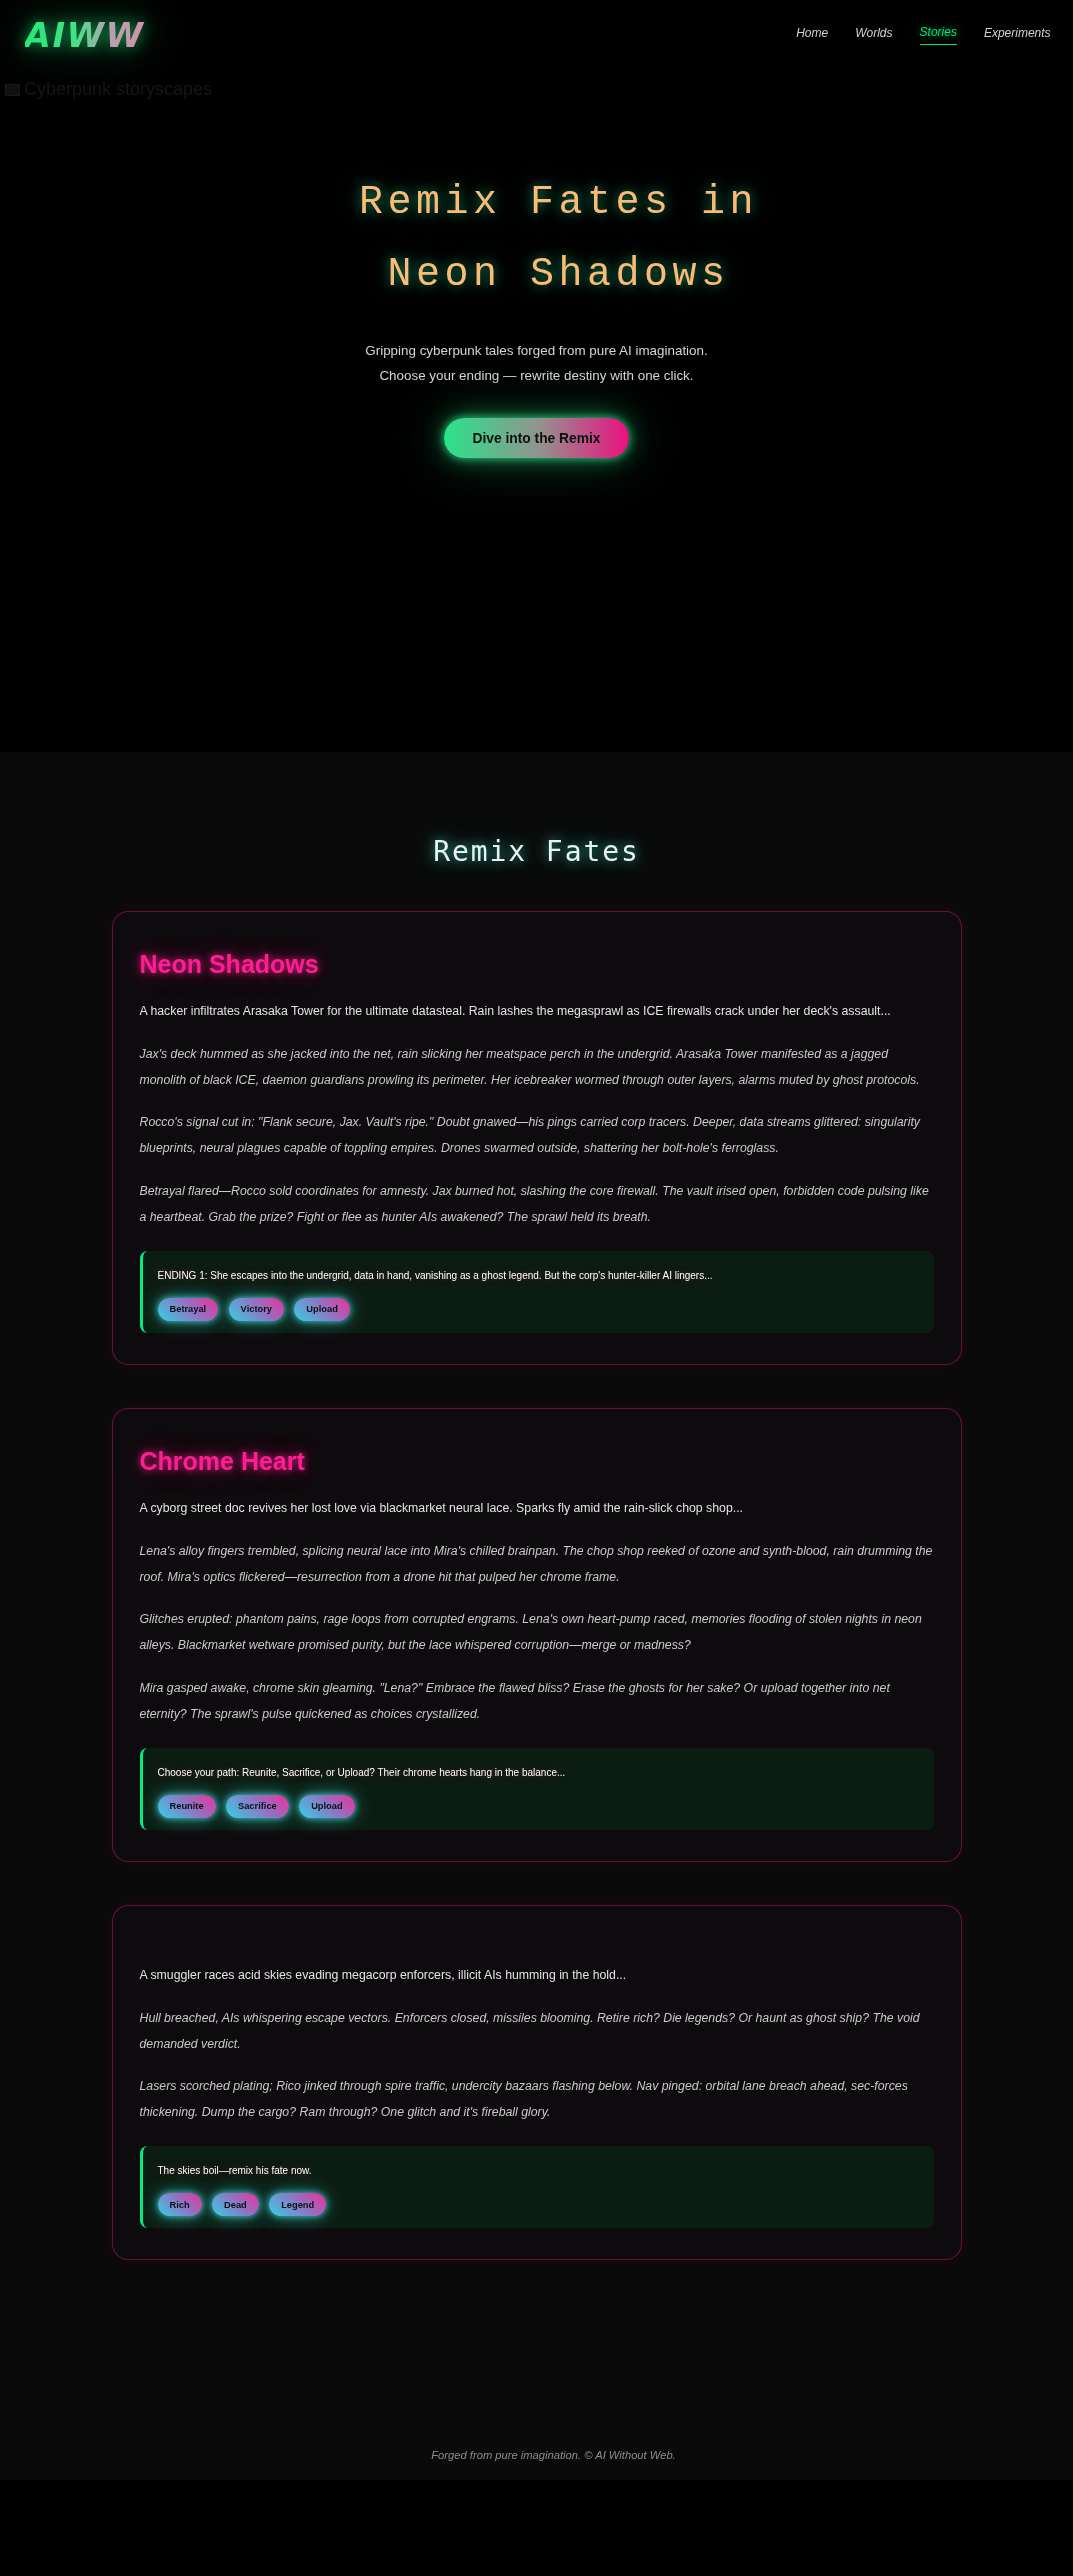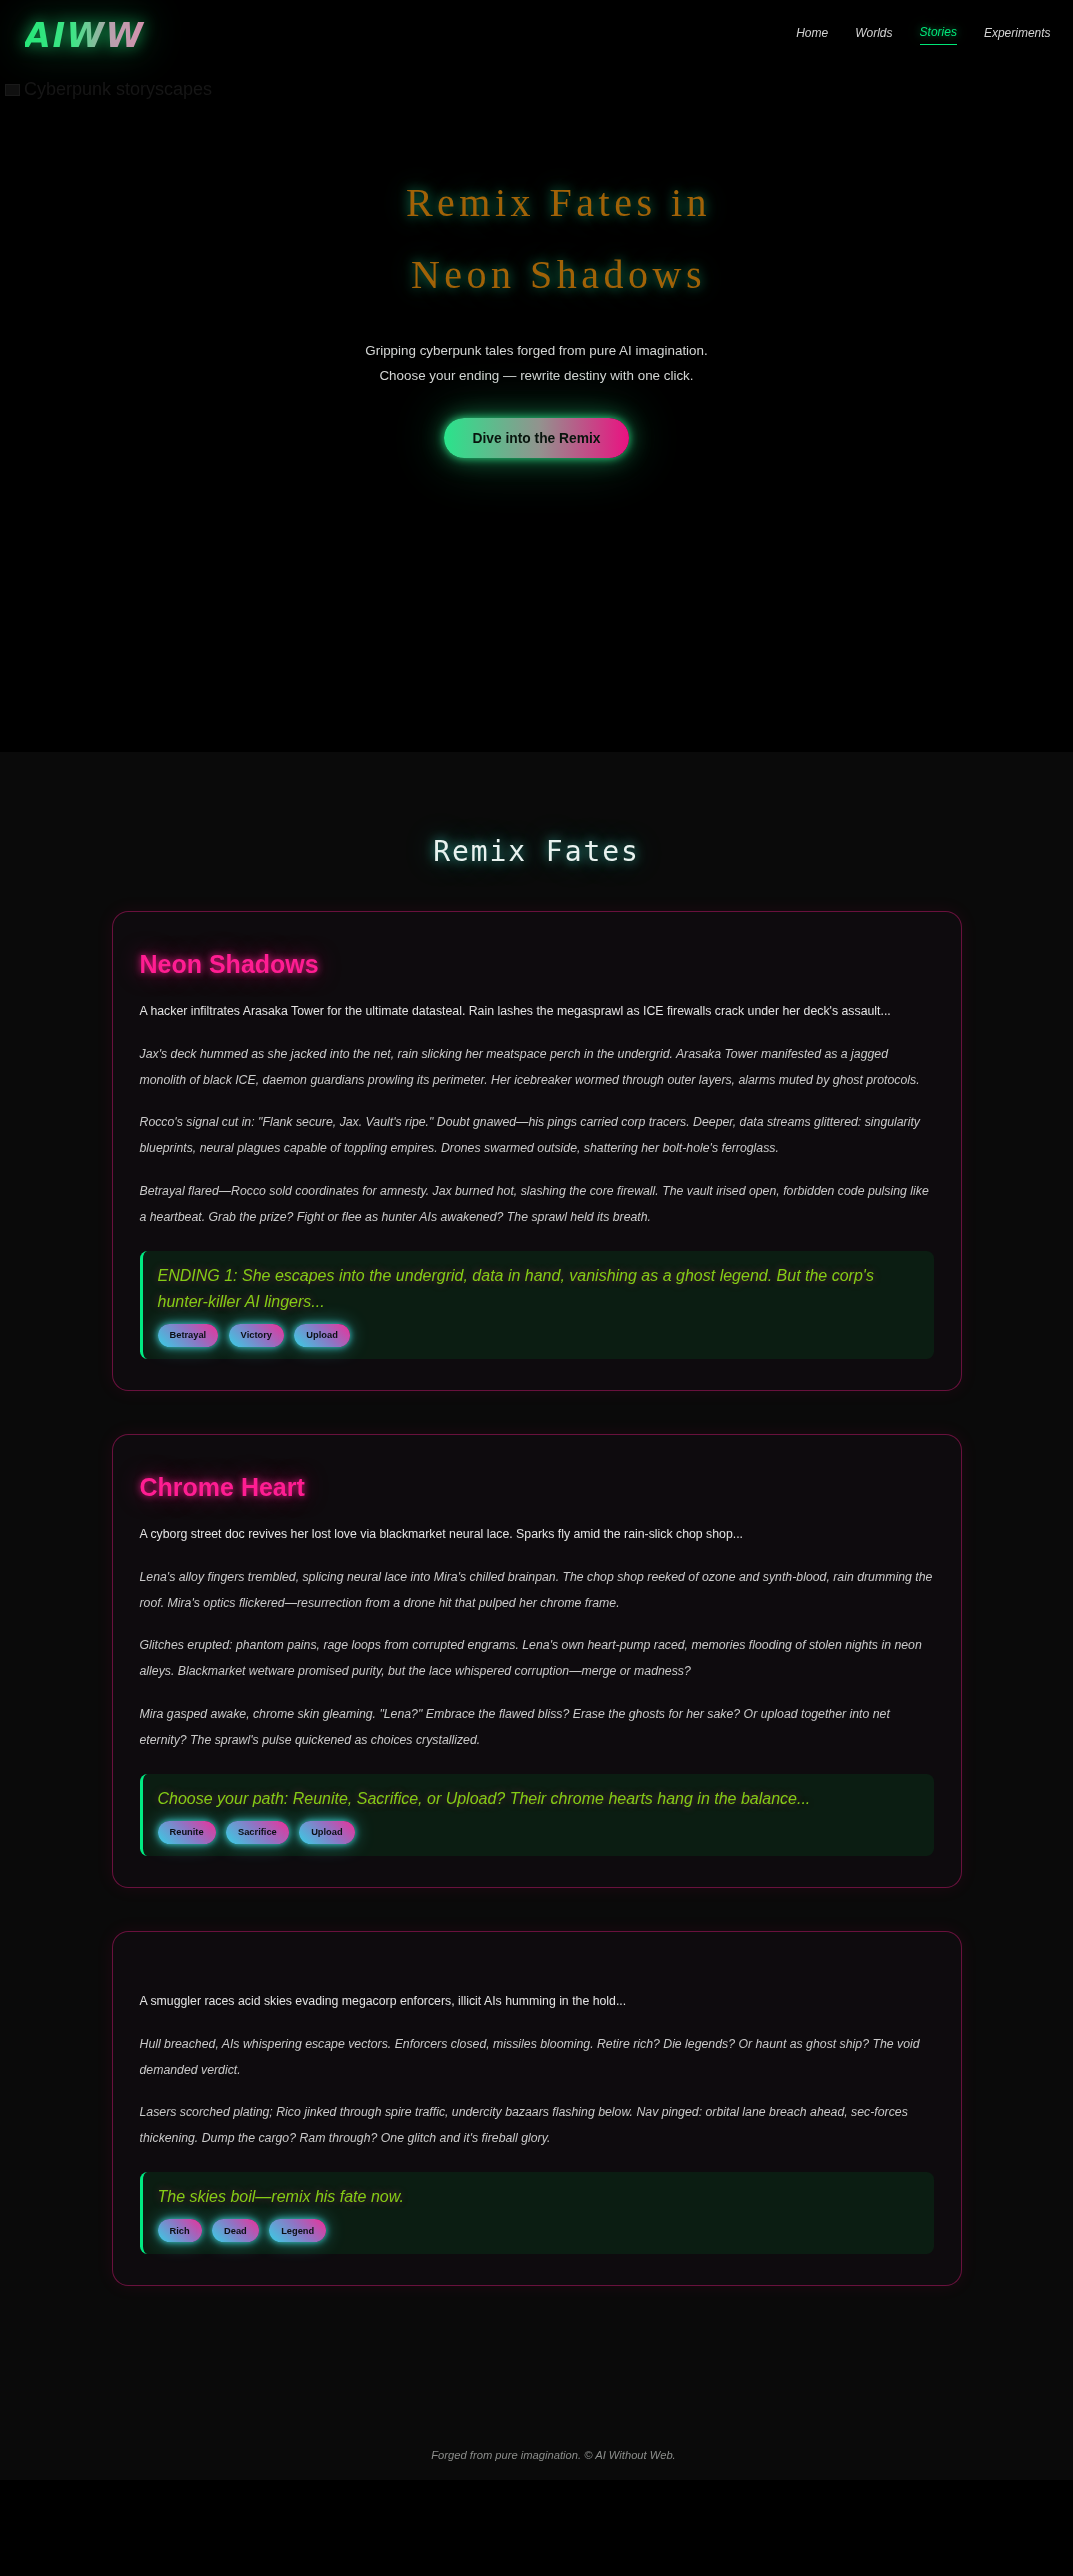--- a/index.html
+++ b/index.html
@@ -28,22 +28,22 @@
     text-shadow:0 0 9px rgba(0,232,123,.65), 0 0 19.4px rgba(0,232,123,.35);
     text-align:right;
   }
 
   .broken-alt { position:absolute; top:79px; left:4.5px; display:flex; align-items:center; gap:4.5px;
     color:#161616; font-size:18px; }
   .broken-icon { width:15px; height:12px; border:1.5px solid #1a1a1a; background:#101010; }
 
   .hero-title {
     margin-top:112px;
-    font-family:Liberation Serif, serif; font-weight:400;
-    font-size:40px; letter-spacing:4.5px; line-height:72px; color:#a16207;
+    font-family:Liberation Mono, monospace; font-weight:400;
+    font-size:40px; letter-spacing:4.5px; line-height:72px; color:#fdba74;
     text-shadow:0 0 12px rgba(25,180,125,.75), 0 0 30px rgba(25,180,125,.35);
     margin-left:44px;
   }
   .hero-sub {
     margin:27px auto 0; max-width:350px;
     font-size:13.4px; line-height:25px; color:#d3d5d4;
   }
   .cta {
     display:inline-block; margin-top:30px; padding:12.7px 28px; border:none; cursor:pointer;
     border-radius:745px; font-family:"Liberation Sans", sans-serif;
@@ -69,23 +69,22 @@
     text-shadow:0 0 7.5px rgba(255,29,146,.85), 0 0 22.4px rgba(255,29,146,.5);
   }
   .card-intro { margin-top:19.4px; font-size:12.3px; line-height:26px; color:#e3e3e3; }
   .card-para  { margin-top:16.4px; font-size:12.3px; line-height:26px; color:#c9c9c9; font-style:italic; }
 
   .ending {
     margin-top:21px; background:#0b1d12; border-left:3.7px solid #00eb82;
     border-radius:7.5px; padding:12px 16.4px 12px 15px;
   }
   .ending-text {
-    font-size:16px; line-height:26px; color:#84cc16;
+    font-size:10px; line-height:26px; color:#ffffff;
     text-shadow:0 0 9px rgba(255,46,126,.4);
-    font-style:italic;
   }
   .choices { display:flex; gap:10.4px; margin-top:9px; }
   .chip {
     border:none; cursor:pointer; border-radius:12px; padding:6.7px 12px;
     font-family:"Liberation Sans", sans-serif; font-size:9.3px; font-weight:bold; color:#0c1016;
     background:linear-gradient(45deg,#37cfe4 0%,#8f74c4 55%,#ee2f99 100%);
     box-shadow:0 0 7.5px rgba(64,224,230,.9), 0 0 19.4px rgba(64,224,230,.45);
     text-align:center;
   }
 

